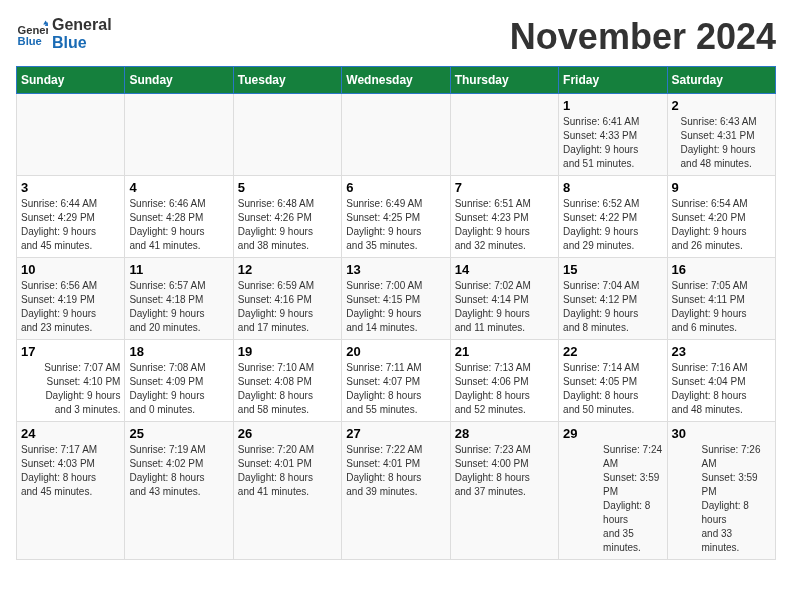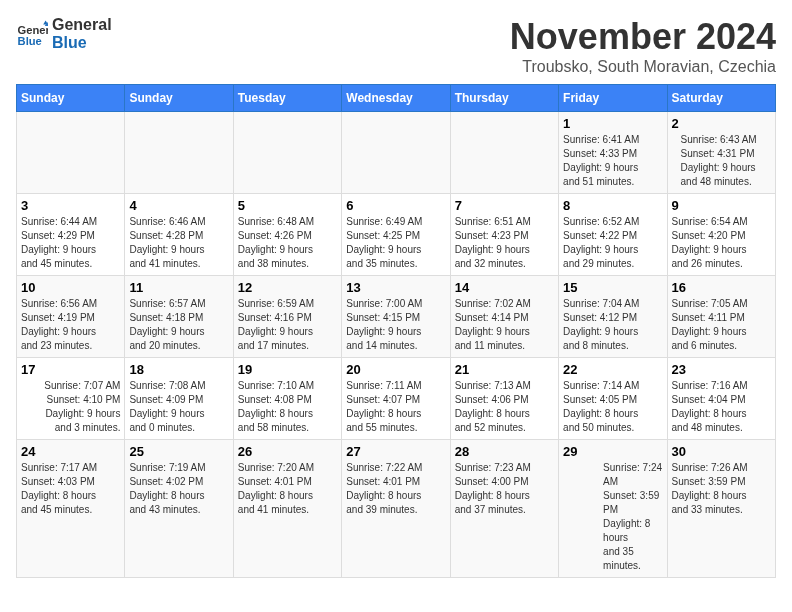--- a/index.html
+++ b/index.html
@@ -36,21 +36,21 @@
     .calendar-subtitle {
       font-size: 16px;
       color: #555;
     }
     table {
       width: 100%;
       border-collapse: collapse;
       font-size: 11px;
     }
     thead tr th {
-      background-color: #3b82f6;
+      background-color: #15803d;
       color: #fff;
       padding: 6px 4px;
       text-align: left;
       font-size: 12px;
       border: 1px solid #2a76c6;
     }
     tbody tr td {
       border: 1px solid #ddd;
       vertical-align: top;
       padding: 4px;
@@ -89,21 +89,20 @@
       <polygon points="34,8 40,8 37,3" fill="#1a6bb5"></polygon>
       <polygon points="36,10 42,10 39,5" fill="#2a76c6"></polygon>
     </svg>
     <div style="display:flex;flex-direction:column;line-height:1.1">
       <span style="font-size:16px;font-weight:bold;color:#333;">General</span>
       <span style="font-size:16px;font-weight:bold;color:#1a6bb5;">Blue</span>
     </div>
   </div>
   <div class="title-section">
     <div class="calendar-title">November 2024</div>
-    <div class="calendar-subtitle">Troubsko, South Moravian, Czechia</div>
   </div>
 </div>
 
 <table>
   <thead>
     <tr>
     <th>Sunday</th>
         <th>Sunday</th>
         <th>Tuesday</th>
         <th>Wednesday</th>
@@ -325,20 +324,20 @@
         </td>
         <td>
           <span class="day-number">29</span>
           <div class="day-detail" style="white-space: pre-line; margin-left: 40px;">Sunrise: 7:24 AM
 Sunset: 3:59 PM
 Daylight: 8 hours
 and 35 minutes.</div>
         </td>
         <td>
           <span class="day-number">30</span>
-          <div class="day-detail" style="white-space: pre-line;">Sunrise: 7:26 AM
+          <div class="day-detail" style="white-space: pre-line; margin-left: 30px;">Sunrise: 7:26 AM
 Sunset: 3:59 PM
 Daylight: 8 hours
 and 33 minutes.</div>
         </td>
       </tr>
     </tbody>
 </table>
 
 </body></html>

